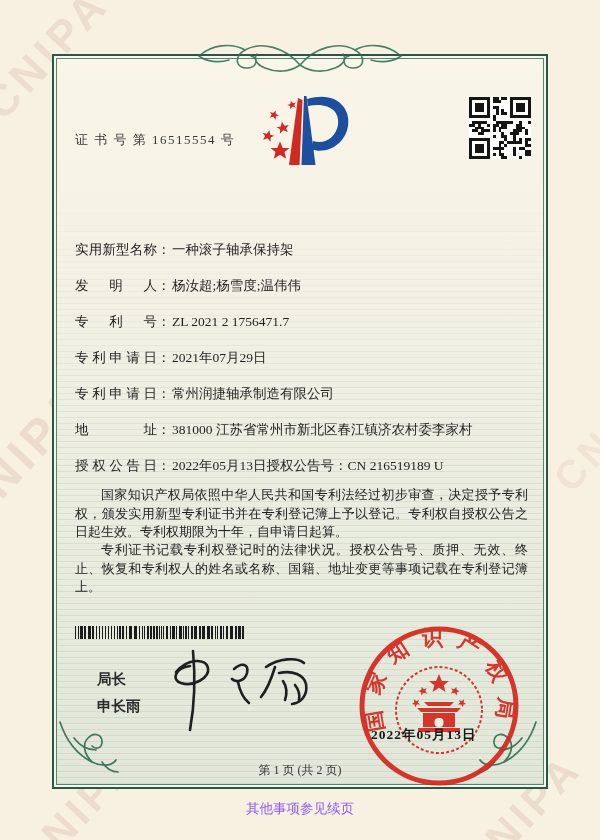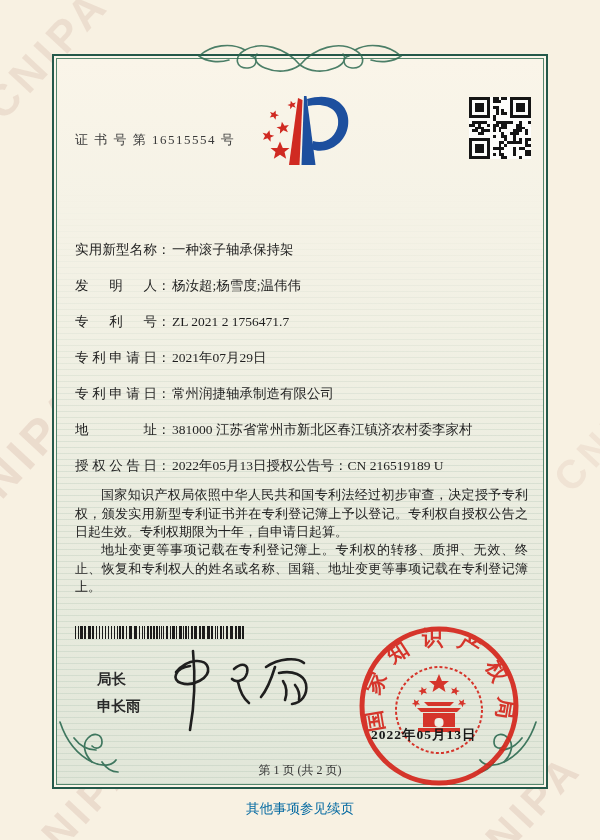--- a/index.html
+++ b/index.html
@@ -37,21 +37,21 @@
   .para1{top:486px;} .para2{top:541px;}
   
   .barcode{position:absolute;left:75px;top:626px;width:172px;height:13px;}
   .signoff{position:absolute;left:86px;top:666px;font-size:14.5px;font-weight:600;
            font-family:"Liberation Sans","DejaVu Sans",sans-serif;color:#2a2a2a;line-height:27px;margin-left:11px;}
   .signature{position:absolute;left:148px;top:642px;width:175px;height:95px;}
   .seal{position:absolute;left:357px;top:624px;width:164px;height:164px;}
   .seal-date{position:absolute;left:371px;top:726px;font-size:13.5px;font-weight:bold;
              color:#181818;letter-spacing:1px;}
   .page-info{position:absolute;left:0;top:762px;width:100%;text-align:center;font-size:12px;color:#333;}
-  .cont-note{position:absolute;left:0;top:800px;width:100%;text-align:center;font-size:13.5px;color:#0369a1;}
+  .cont-note{position:absolute;left:0;top:800px;width:100%;text-align:center;font-size:13.5px;color:#8b5cf6;}
   .orn{position:absolute;pointer-events:none;}
   .orn-top{left:193px;top:35px;width:214px;height:42px;}
   .orn-bl{left:56px;top:716px;width:64px;height:64px;}
   .orn-br{left:476px;top:716px;width:64px;height:64px;}
 </style>
 </head>
 <body>
 
 <div class="page">
 
@@ -341,21 +341,21 @@
     </div>
     <div class="frow">
       <span class="flabel">地址</span><span class="fcolon">：</span><span class="fvalue">381000 江苏省常州市新北区春江镇济农村委李家村</span>
     </div>
     <div class="frow">
       <span class="flabel">授权公告日</span><span class="fcolon">：</span><span class="fvalue">2022年05月13日</span><span class="grant2">授权公告号</span><span>：</span><span>CN 216519189 U</span>
     </div>
   </div>
 
   <div class="para para1">国家知识产权局依照中华人民共和国专利法经过初步审查，决定授予专利权，颁发实用新型专利证书并在专利登记簿上予以登记。专利权自授权公告之日起生效。专利权期限为十年，自申请日起算。</div>
-  <div class="para para2">地址变更等事项记载在专利登记簿上。专利权的转移、质押、无效、终止、恢复和专利权人的姓名或名称、国籍、地址变更等事项记载在专利登记簿上。</div>
+  <div class="para para2">专利证书记载专利权登记时的法律状况。授权公告号、质押、无效、终止、恢复和专利权人的姓名或名称、国籍、地址变更等事项记载在专利登记簿上。</div>
 
   <svg id="barcode-svg" class="barcode" viewBox="0 0 172 13" preserveAspectRatio="none" fill="#1b1b1b">
       <rect x="0" y="0" width="1" height="13"></rect>
       <rect x="3" y="0" width="1" height="13"></rect>
       <rect x="5" y="0" width="3" height="13"></rect>
       <rect x="9" y="0" width="2" height="13"></rect>
       <rect x="13" y="0" width="3" height="13"></rect>
       <rect x="17" y="0" width="2" height="13"></rect>
       <rect x="21" y="0" width="1" height="13"></rect>
       <rect x="24" y="0" width="1" height="13"></rect>

